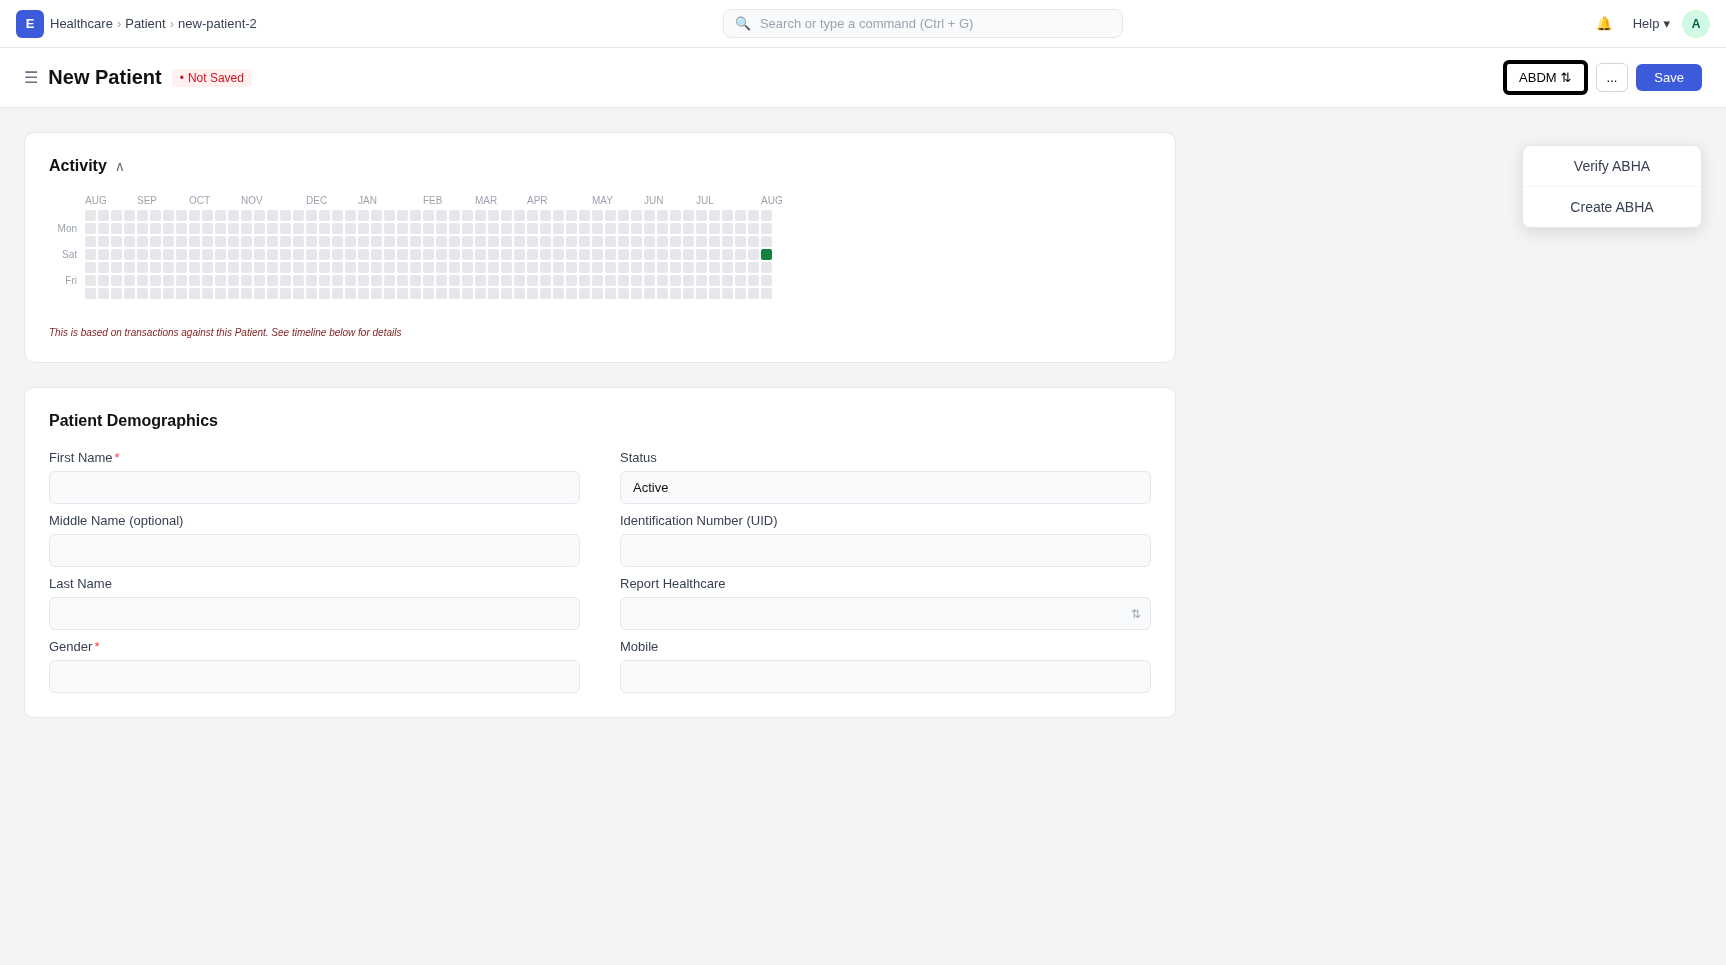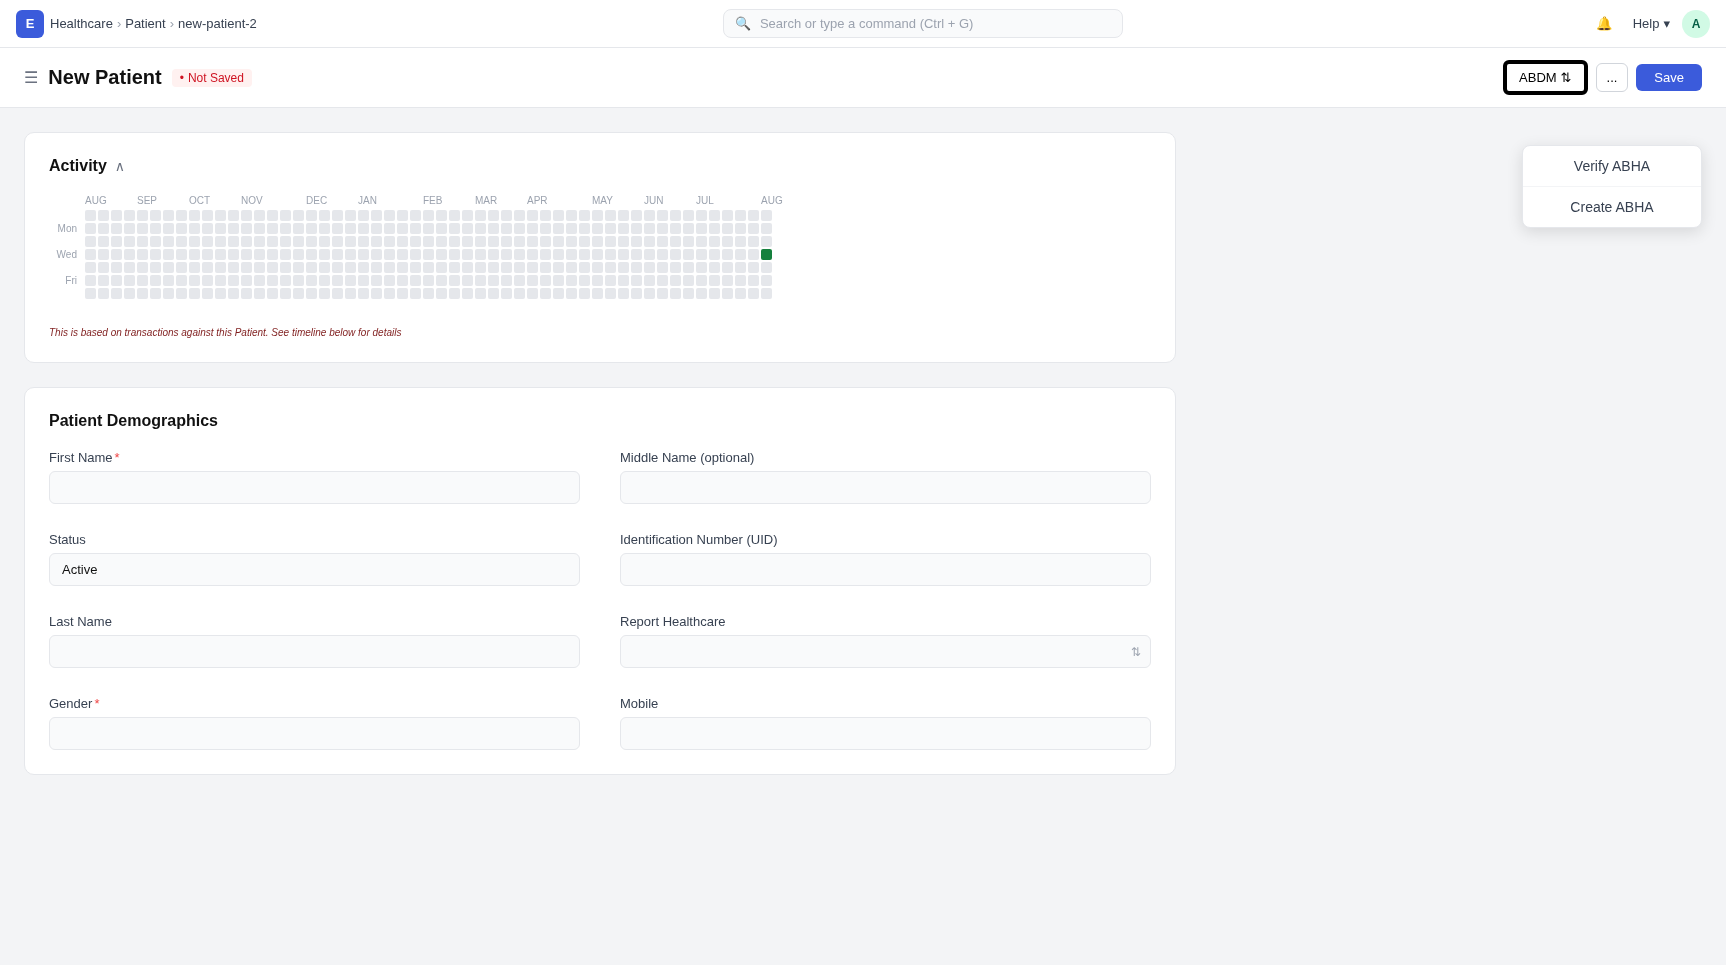--- a/index.html
+++ b/index.html
@@ -87,21 +87,21 @@
     .section-header { display: flex; align-items: center; gap: 8px; margin-bottom: 20px; }
     .section-title { font-size: 16px; font-weight: 600; color: #111; }
     .collapse-icon { cursor: pointer; color: #6b7280; font-size: 14px; }
 
     .activity-grid-wrap { overflow-x: auto; padding-bottom: 8px; }
 
     .activity-note { color: #7f1d1d; font-size: 10px; margin-top: 20px; font-style: italic; }
 
     
     .section-title-lg { font-size: 16px; font-weight: 600; color: #111; margin-bottom: 20px; }
-    .form-grid { display: grid; grid-template-columns: 1fr 1fr; gap: 28px 40px; }
+    .form-grid { display: grid; grid-template-columns: 1fr 1fr; gap: 9px 40px; }
     .form-group { display: flex; flex-direction: column; gap: 6px; }
     .form-label { font-size: 13px; color: #374151; font-weight: 500; }
     .required { color: #ef4444; margin-left: 2px; }
     .form-input {
       background: #f9fafb; border: 1px solid #e5e7eb; border-radius: 6px;
       padding: 8px 12px; font-size: 13px; color: #111; outline: none;
       width: 100%;
     }
     .form-select {
       background: #f9fafb; border: 1px solid #e5e7eb; border-radius: 6px;
@@ -195,21 +195,21 @@
             <span style="font-size: 10px; color: rgb(156, 163, 175); min-width: 0px; width: 52px;">MAY</span>
             <span style="font-size: 10px; color: rgb(156, 163, 175); min-width: 0px; width: 52px;">JUN</span>
             <span style="font-size: 10px; color: rgb(156, 163, 175); min-width: 0px; width: 65px;">JUL</span>
             <span style="font-size: 10px; color: rgb(156, 163, 175); min-width: 0px; width: 52px;">AUG</span>
           </div>
           <div style="display: flex; align-items: flex-start;">
             <div style="display: flex; flex-direction: column; gap: 2px; margin-right: 4px; width: 32px;">
               <div style="font-size: 10px; color: rgb(156, 163, 175); height: 11px; display: flex; align-items: center; justify-content: flex-end; padding-right: 4px;"></div>
               <div style="font-size: 10px; color: rgb(156, 163, 175); height: 11px; display: flex; align-items: center; justify-content: flex-end; padding-right: 4px;">Mon</div>
               <div style="font-size: 10px; color: rgb(156, 163, 175); height: 11px; display: flex; align-items: center; justify-content: flex-end; padding-right: 4px;"></div>
-              <div style="font-size: 10px; color: rgb(156, 163, 175); height: 11px; display: flex; align-items: center; justify-content: flex-end; padding-right: 4px;">Wed</div>
+              <div style="font-size: 10px; color: rgb(156, 163, 175); height: 11px; display: flex; align-items: center; justify-content: flex-end; padding-right: 4px;">Sat</div>
               <div style="font-size: 10px; color: rgb(156, 163, 175); height: 11px; display: flex; align-items: center; justify-content: flex-end; padding-right: 4px;"></div>
               <div style="font-size: 10px; color: rgb(156, 163, 175); height: 11px; display: flex; align-items: center; justify-content: flex-end; padding-right: 4px;">Fri</div>
               <div style="font-size: 10px; color: rgb(156, 163, 175); height: 11px; display: flex; align-items: center; justify-content: flex-end; padding-right: 4px;"></div>
             </div>
             <div style="display: flex; gap: 2px;">
               <div style="display: flex; flex-direction: column; gap: 2px;">
                 <div style="width: 11px; height: 11px; border-radius: 2px; background: rgb(229, 231, 235);"></div>
                 <div style="width: 11px; height: 11px; border-radius: 2px; background: rgb(229, 231, 235);"></div>
                 <div style="width: 11px; height: 11px; border-radius: 2px; background: rgb(229, 231, 235);"></div>
                 <div style="width: 11px; height: 11px; border-radius: 2px; background: rgb(229, 231, 235);"></div>
@@ -698,27 +698,27 @@
     <div class="form-grid">
 
       <div class="form-group">
         <label class="form-label">
           <span>First Name</span><span class="required">*</span>
         </label>
         <input class="form-input" type="text" value="" style="">
       </div>
 
       <div class="form-group">
+        <label class="form-label">Status</label>
+        <input class="form-input" type="text" value="Active" style="">
+      </div>
+
+      <div class="form-group">
         <label class="form-label">Middle Name (optional)</label>
         <input class="form-input" type="text" value="" style="">
-      </div>
-
-      <div class="form-group">
-        <label class="form-label">Status</label>
-        <input class="form-input" type="text" value="Active" style="">
       </div>
 
       <div class="form-group">
         <label class="form-label">Identification Number (UID)</label>
         <input class="form-input" type="text" value="" style="">
       </div>
 
       <div class="form-group">
         <label class="form-label">Last Name</label>
         <input class="form-input" type="text" value="" style="">

